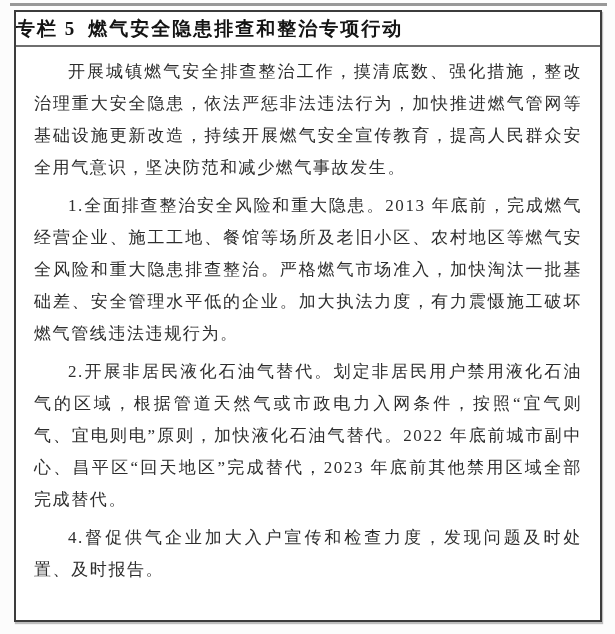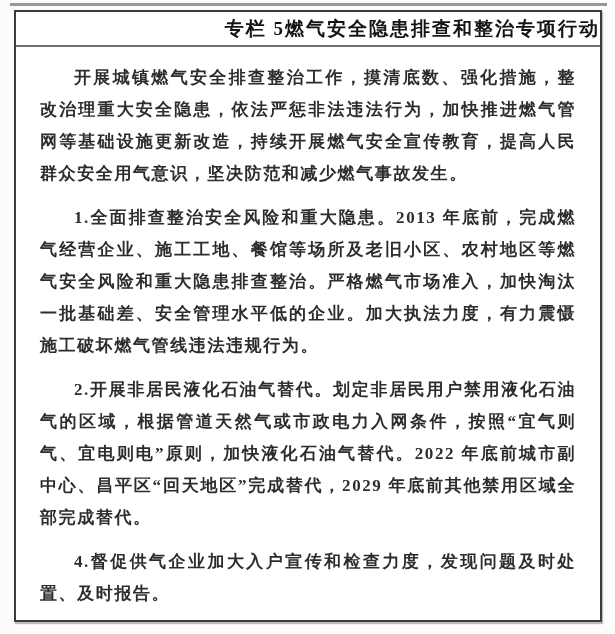--- a/index.html
+++ b/index.html
@@ -31,58 +31,56 @@
     box-sizing: border-box;
     border: 2px solid #3c3c3c;
     background: #ffffff;
     box-shadow: 1px 2px 1px rgba(0,0,0,0.25);
   }
   .title-row {
     height: 33px;
     border-bottom: 2px solid #6f6f6f;
     display: flex;
     align-items: center;
-    justify-content: flex-end;
+    justify-content: flex-start;
     font-weight: bold;
     font-size: 19px;
     color: #141414;
     letter-spacing: 2px;
     white-space: nowrap;
-    padding-left: 35px;
   }
   .title-main {
-    margin-left: 0;
+    margin-left: 12px;
   }
   .box-body {
     padding: 3px 12px 0 12px;
     font-size: 17px;
     line-height: 32px;
     color: #2d2d2d;
     letter-spacing: 1.6px;
     text-align: justify;
   }
   .box-body p {
-    margin: 12px;
+    margin: 6px;
     text-indent: 2em;
     text-justify: inter-character;
-    font-weight: bold;
   }
 </style>
 </head>
 <body>
 
 <div class="page">
   <div class="top-rule"></div>
 
   <div class="box">
     <div class="title-row">
       <span class="title-prefix">专栏 5</span>
       <span class="title-main">燃气安全隐患排查和整治专项行动</span>
     </div>
 
     <div class="box-body">
       <p>开展城镇燃气安全排查整治工作，摸清底数、强化措施，整改治理重大安全隐患，依法严惩非法违法行为，加快推进燃气管网等基础设施更新改造，持续开展燃气安全宣传教育，提高人民群众安全用气意识，坚决防范和减少燃气事故发生。</p>
       <p>1.全面排查整治安全风险和重大隐患。2013 年底前，完成燃气经营企业、施工工地、餐馆等场所及老旧小区、农村地区等燃气安全风险和重大隐患排查整治。严格燃气市场准入，加快淘汰一批基础差、安全管理水平低的企业。加大执法力度，有力震慑施工破坏燃气管线违法违规行为。</p>
-      <p>2.开展非居民液化石油气替代。划定非居民用户禁用液化石油气的区域，根据管道天然气或市政电力入网条件，按照“宜气则气、宜电则电”原则，加快液化石油气替代。2022 年底前城市副中心、昌平区“回天地区”完成替代，2029 年底前其他禁用区域全部完成替代。</p>
+      <p>2.开展非居民液化石油气替代。划定非居民用户禁用液化石油气的区域，根据管道天然气或市政电力入网条件，按照“宜气则气、宜电则电”原则，加快液化石油气替代。2022 年底前城市副中心、昌平区“回天地区”完成替代，2023 年底前其他禁用区域全部完成替代。</p>
       <p>4.督促供气企业加大入户宣传和检查力度，发现问题及时处置、及时报告。</p>
     </div>
   </div>
 </div>
 
 </body></html>

